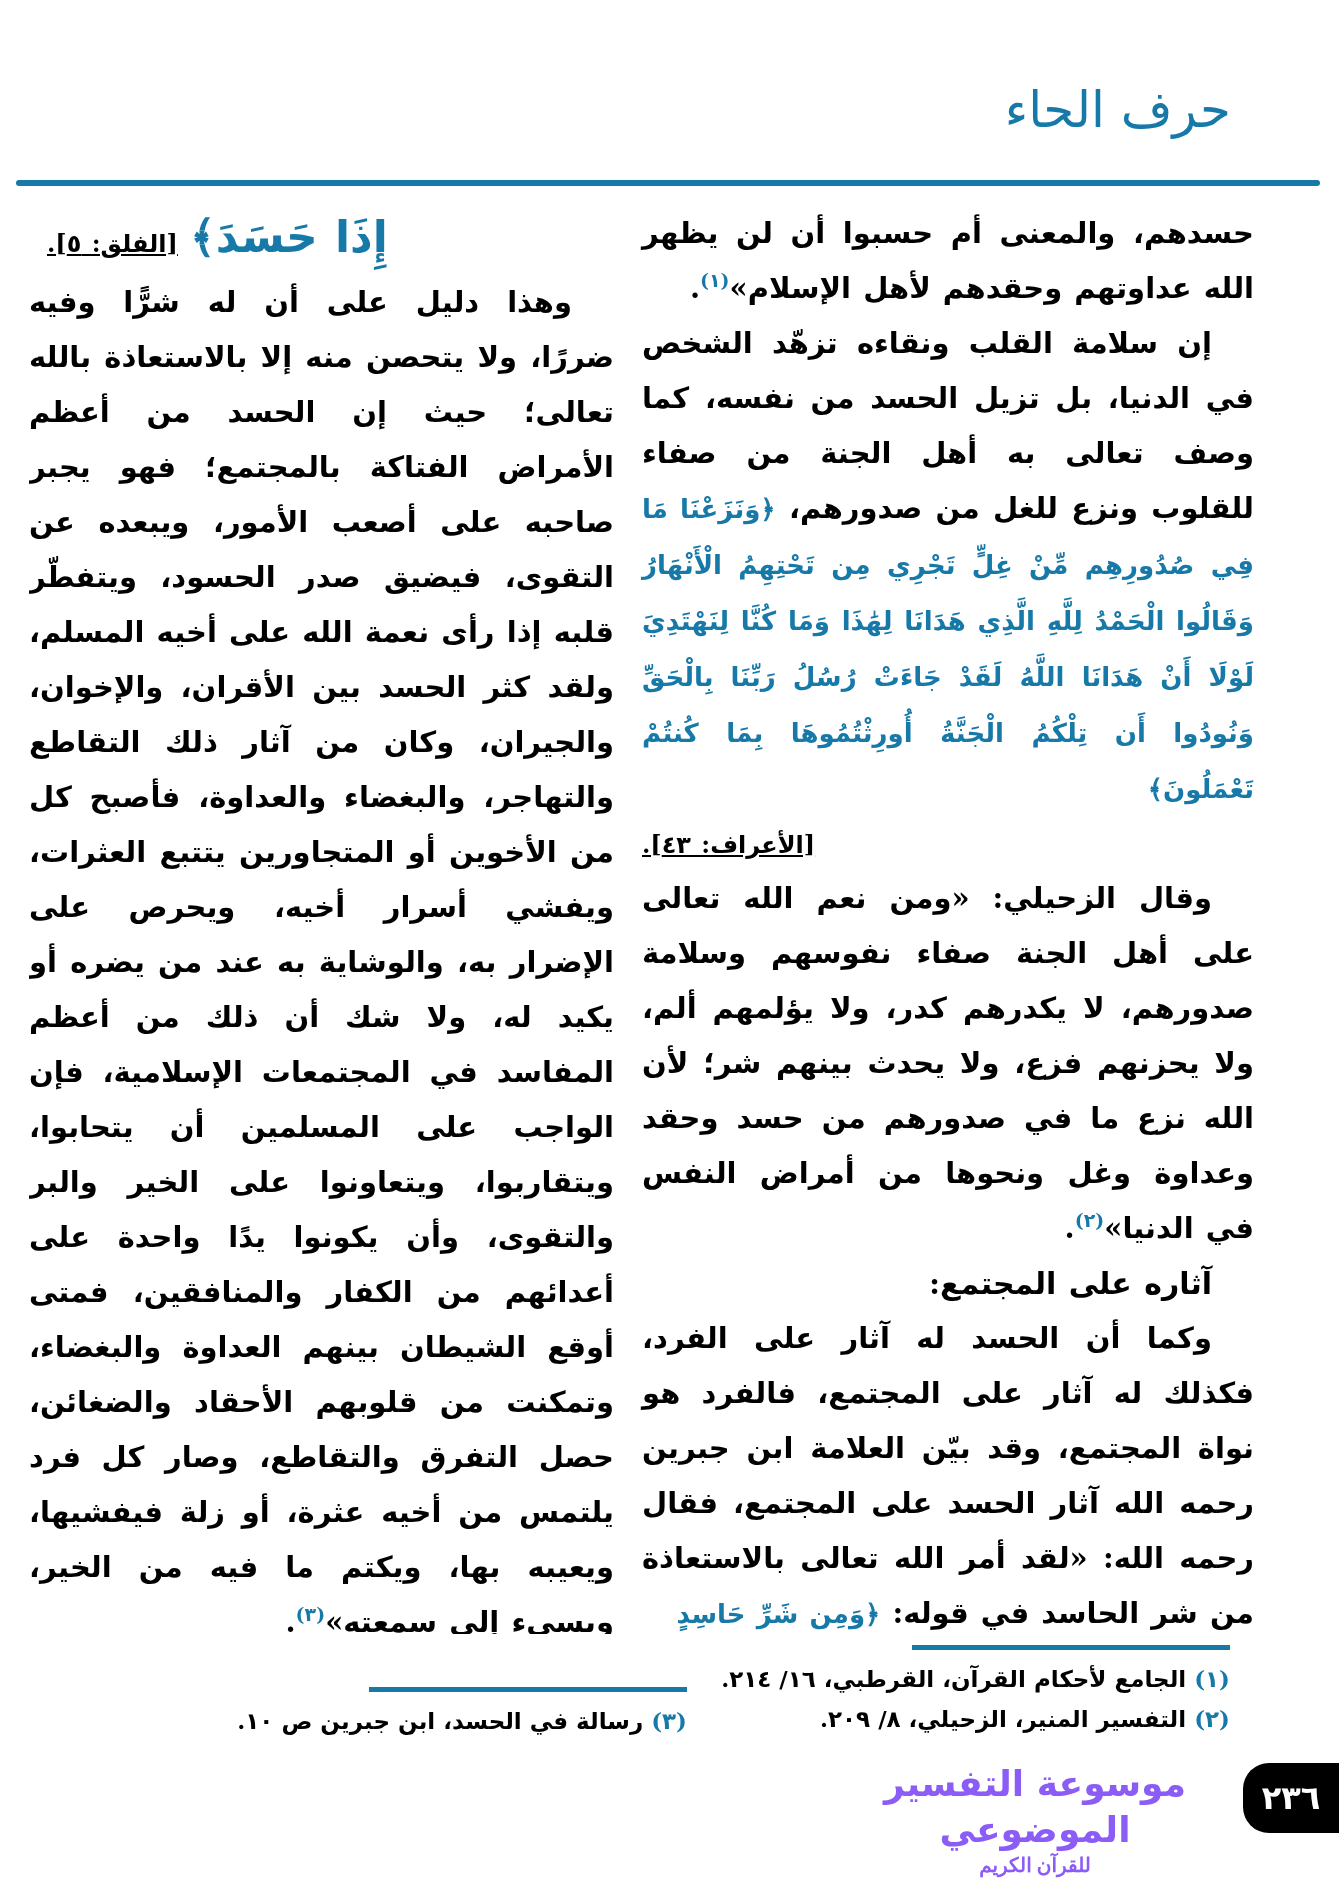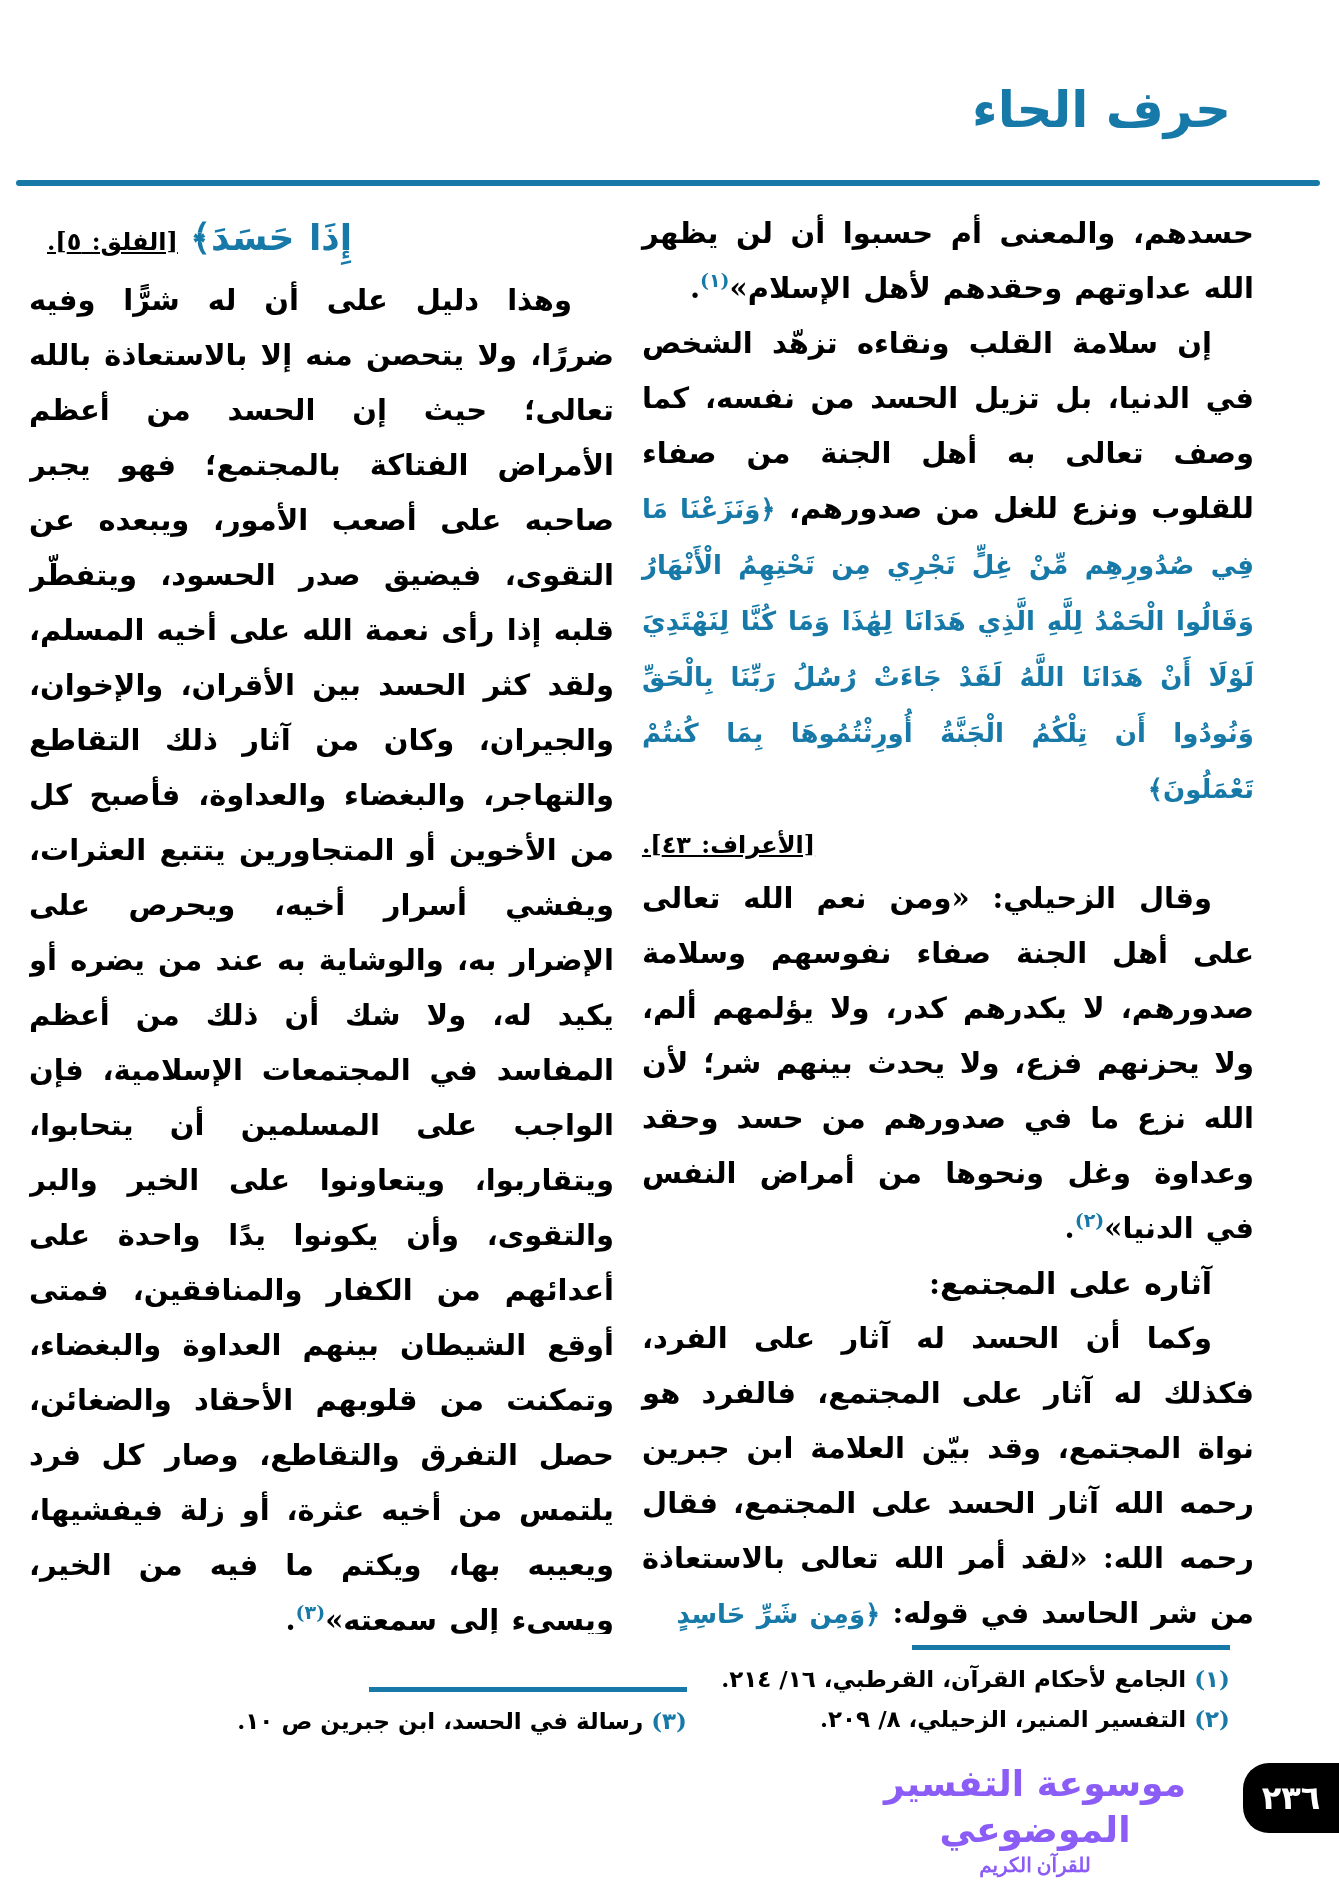--- a/index.html
+++ b/index.html
@@ -17,21 +17,21 @@
     direction: rtl;
   }
 
   
   .chapter-title {
     position: absolute;
     top: 80px;
     right: 108px;
     color: #1779a8;
     font-size: 50px;
-    font-weight: bold;
+    font-weight: normal;
     line-height: 1.2;
   }
   .header-rule {
     position: absolute;
     top: 180px;
     left: 16px;
     width: 1304px;
     height: 6px;
     background: #1779a8;
     border-radius: 3px;
@@ -61,21 +61,21 @@
   .col-right { width: 612px; flex: none; }
   .col-left  { width: 585px; flex: none; }
 
   .col p { margin: 0; text-indent: 42px; }
   .col p.no-indent { text-indent: 0; }
 
   .quran {
     color: #1779a8;
     font-size: 26px;
   }
-  .quran-large { font-size: 36px; }
+  .quran-large { font-size: 44px; }
 
   .fnref {
     color: #1779a8;
     font-size: 19px;
     vertical-align: super;
     line-height: 0;
     font-weight: bold;
   }
 
   .cite-line {

